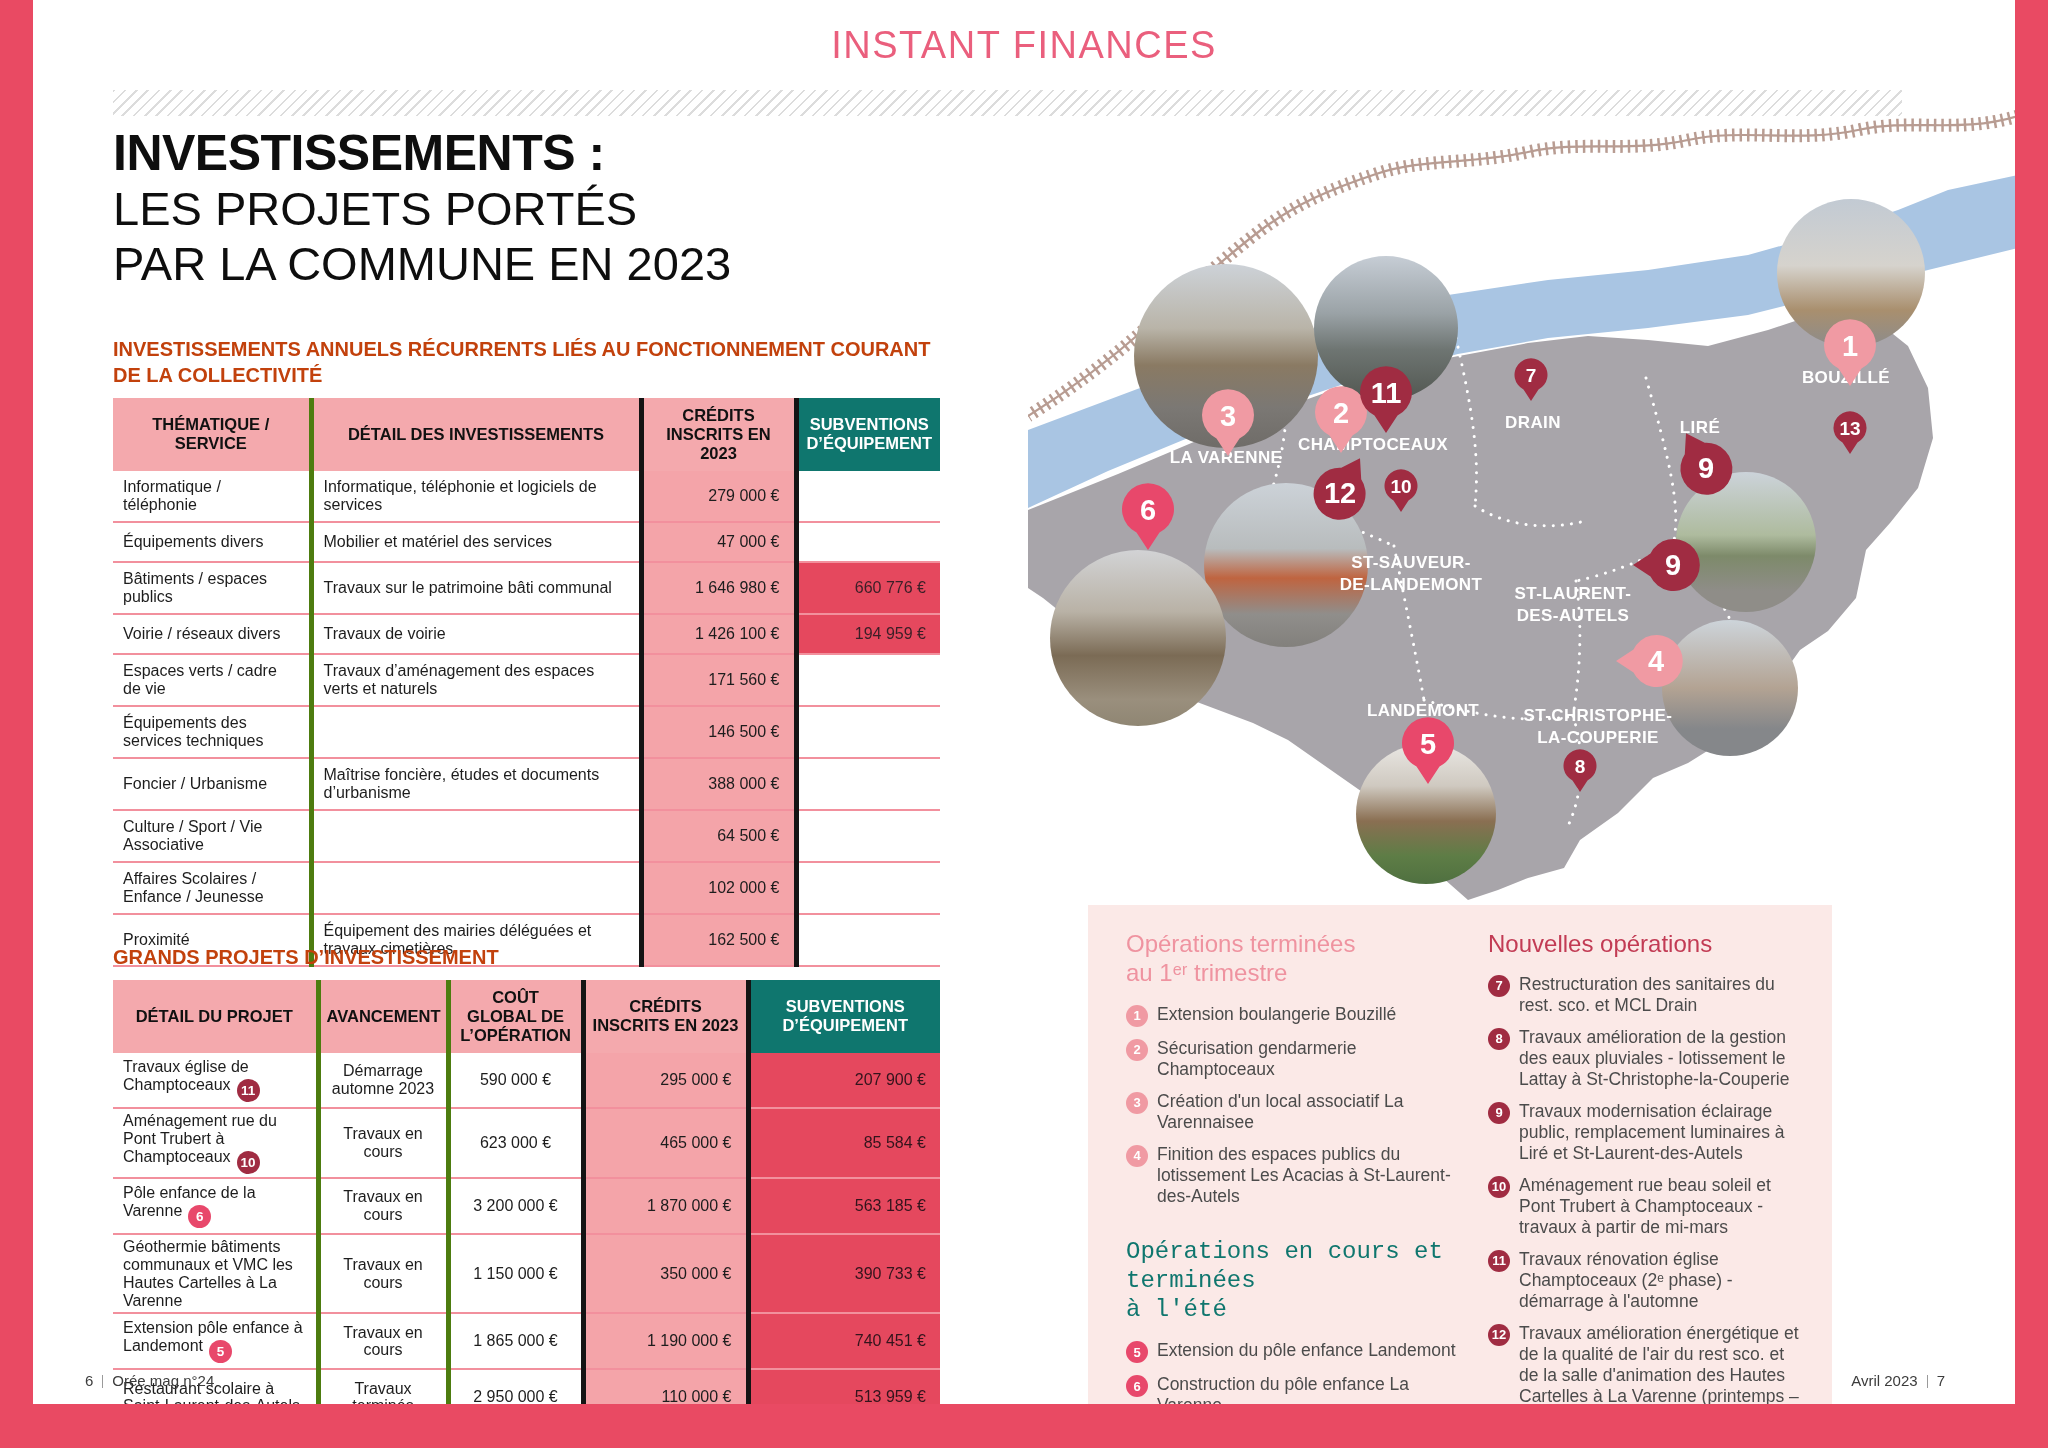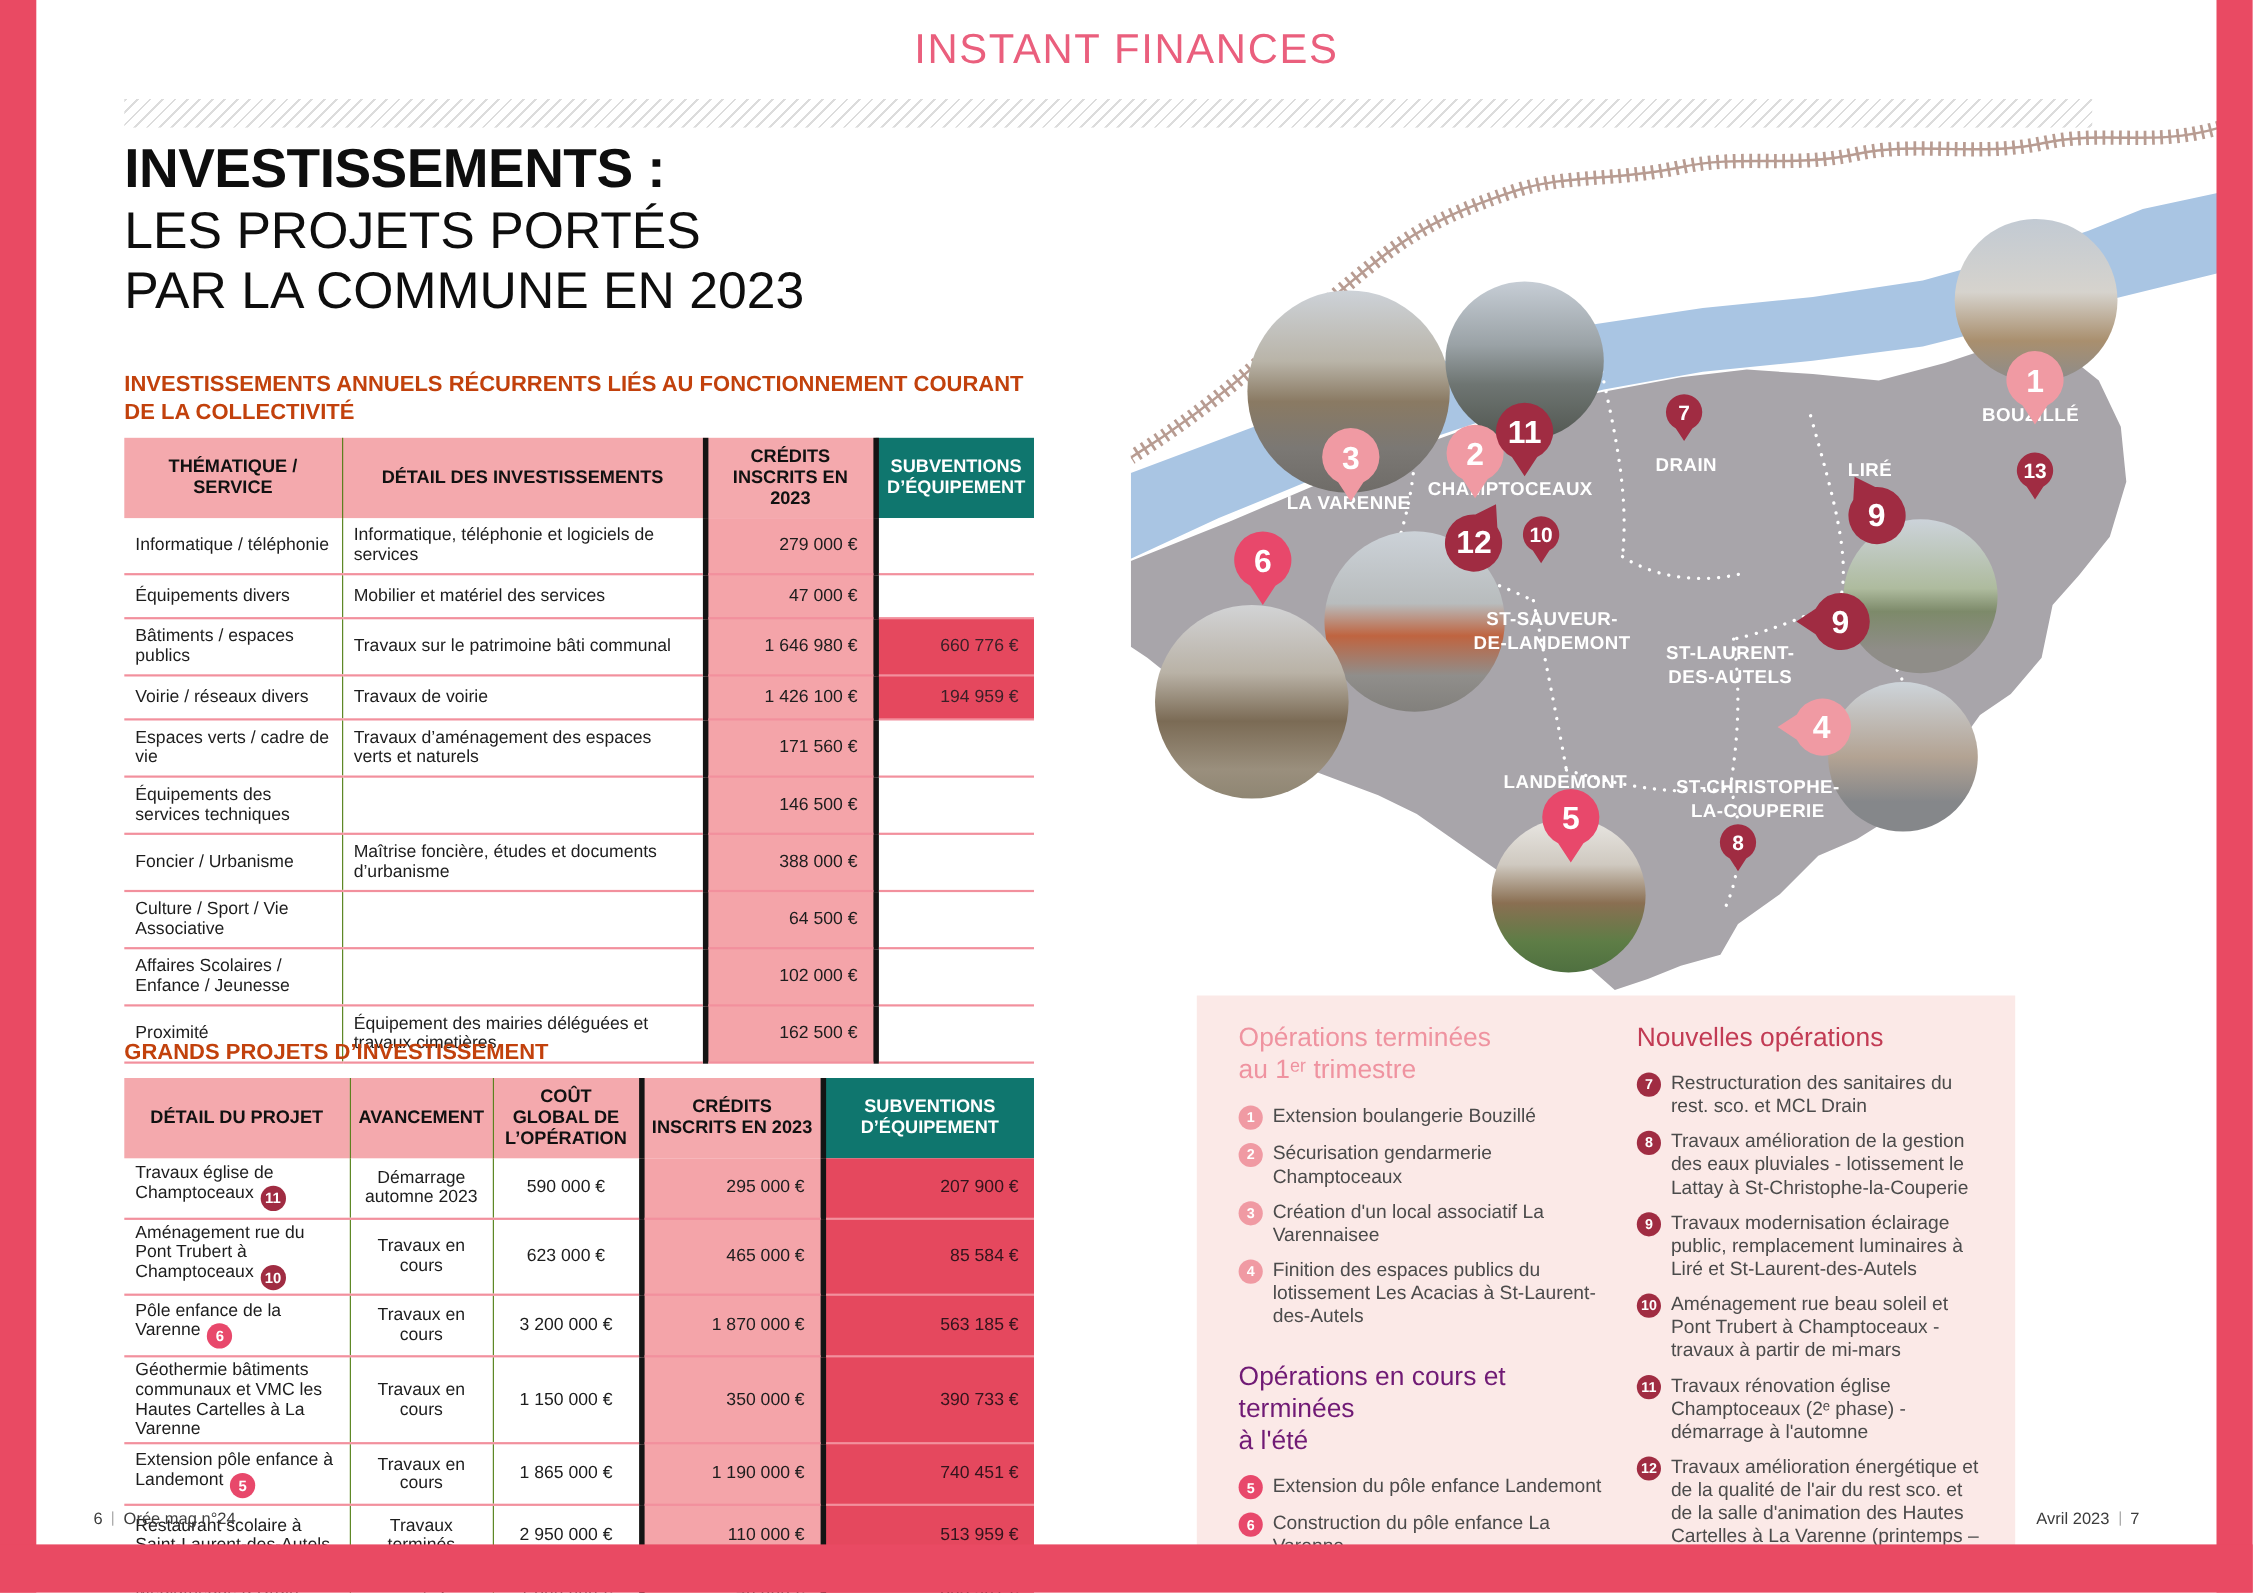--- a/index.html
+++ b/index.html
@@ -28,21 +28,21 @@
   
   table.invest{border-collapse:collapse;table-layout:fixed;position:absolute;left:113px;
     font-size:16px;color:#1d1d1d;}
   table.t1{top:398px;width:827px;}
   table.t2{top:980px;width:827px;}
   .invest th{background:#f4a9ad;font-weight:700;text-align:center;font-size:16.5px;
     line-height:1.15;color:#111;padding:8px 6px;vertical-align:middle;}
   .invest th.th-dark{background:#0f766e;color:#ffffff;}
   .invest td{padding:3px 10px;vertical-align:middle;line-height:1.12;
     border-bottom:2px solid #f2909d;}
-  .invest .bl3{border-left:1px solid #4d7c0f;}
+  .invest .bl3{border-left:5px solid #4d7c0f;}
   .invest .bl5{border-left:5px solid #141414;}
   .invest td.cell-pink{background:#f4a4a9;}
   .invest td.num{text-align:right;padding-right:14px;}
   .invest td.center{text-align:center;}
   .invest td.subv{background:#ffffff;}
   .invest td.subv.hl{background:#e5485e;color:#3a1f27;}
   .invest td.subv-dark{background:#e5485e;color:#33141c;}
   tr.h44 td{height:44px;} tr.h32 td{height:32px;}
   tr.h48 td{height:48px;} tr.h60 td{height:60px;} tr.h34 td{height:34px;}
   .mbadge{display:inline-flex;width:23px;height:23px;border-radius:50%;color:#fff;
@@ -62,21 +62,21 @@
   .pin path{stroke:none;}
   .p-light path{fill:#f09aa3;} .p-bright path{fill:#e8486b;} .p-dark path{fill:#a02c42;}
   .pin-num{fill:#ffffff;font-weight:700;font-size:29px;text-anchor:middle;
     font-family:"Liberation Sans",sans-serif;}
   .pin.small .pin-num{font-size:19px;}
   
   .legend{position:absolute;left:1088px;top:905px;width:744px;height:517px;
     background:#fbe9e7;box-sizing:border-box;padding:24px 28px 0 38px;display:flex;gap:30px;z-index:5;}
   .leg-col.l{width:332px;} .leg-col.r{width:316px;}
   .leg-h{font-size:24px;line-height:1.22;margin-bottom:16px;font-weight:500;}
-  .leg-h.s1{color:#ef93a0;} .leg-h.s2{color:#701a75;margin-top:30px;} .leg-h.s3{color:#c23b54;}
+  .leg-h.s1{color:#ef93a0;} .leg-h.s2{color:#0f766e;margin-top:30px;font-family:Liberation Mono, monospace;} .leg-h.s3{color:#c23b54;}
   .leg-item{display:flex;gap:9px;margin-bottom:11px;font-size:17.5px;line-height:1.2;color:#4b4b4b;}
   .leg-badge{flex:0 0 auto;width:22px;height:22px;border-radius:50%;color:#fff;font-size:13px;
     font-weight:700;display:flex;align-items:center;justify-content:center;margin-top:1px;}
   .leg-badge.light{background:#f09aa3;} .leg-badge.bright{background:#e8486b;} .leg-badge.dark{background:#a02c42;}
 </style>
 </head>
 <body>
 
 <div class="frame left"></div>
 <div class="frame right"></div>

